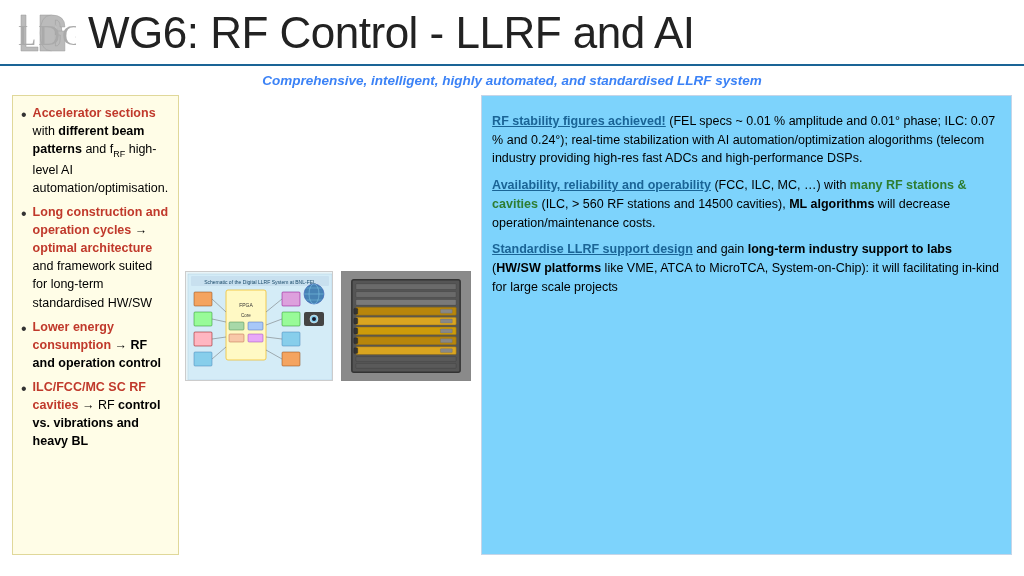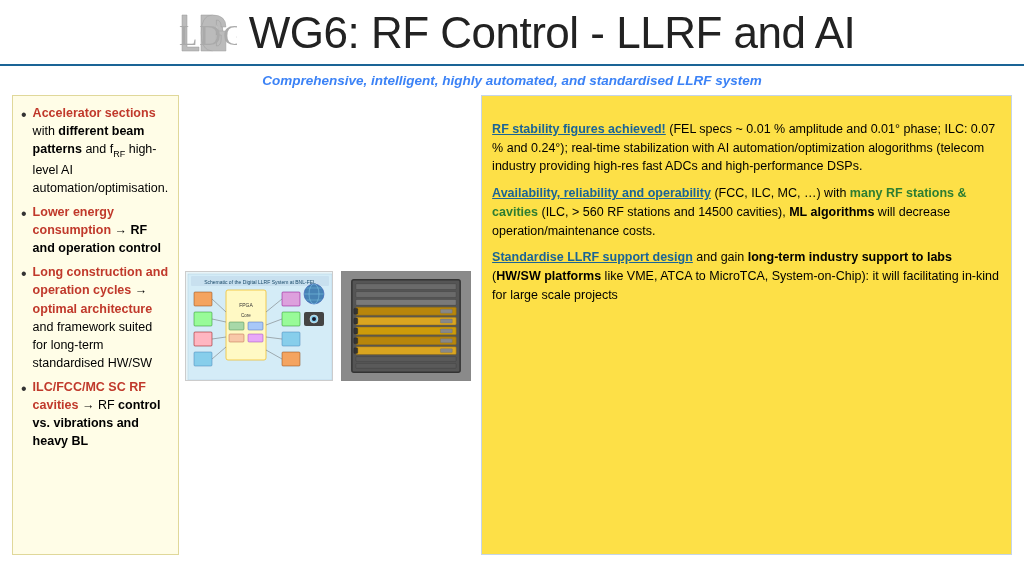--- a/index.html
+++ b/index.html
@@ -10,21 +10,20 @@
       background: #fff;
       overflow: hidden;
     }
 
     
     .header {
       display: flex;
       align-items: center;
       padding: 8px 8px 6px 16px;
       border-bottom: 2px solid #1a6496;
-      justify-content: center;
     }
     .logo {
       width: 60px;
       height: 48px;
       margin-right: 12px;
       flex-shrink: 0;
     }
     .title {
       font-size: 44px;
       font-weight: 300;
@@ -118,23 +117,23 @@
       overflow: hidden;
       flex-shrink: 0;
       display: flex;
       align-items: center;
       justify-content: center;
     }
 
     
     .right-panel {
       flex: 1;
-      background: #fde047;
+      background: #7dd3fc;
       border: 1px solid #c5d5e8;
-      padding: 24px 10px;
+      padding: 16px 10px;
       font-size: 12.5px;
       line-height: 1.5;
     }
 
     .right-section {
       margin-bottom: 8px;
     }
 
     .highlight-blue { color: #1a6496; font-weight: bold; text-decoration: underline; }
     .highlight-green { color: #2e7d32; font-weight: bold; }
@@ -168,24 +167,24 @@
 
 <div class="main-content">
 
   <div class="left-panel">
     <div class="bullet-box">
       <ul class="bullet-list">
         <li>
           <span><span class="text-orange">Accelerator sections</span> with <strong>different beam patterns</strong> and f<sub>RF</sub> high-level AI automation/optimisation.</span>
         </li>
         <li>
-          <span><span class="text-orange">Lower energy consumption</span> → <strong>RF and operation control</strong></span>
+          <span><span class="text-orange">Long construction and operation cycles</span> → <strong class="text-orange">optimal architecture</strong> and framework suited for long-term standardised HW/SW</span>
         </li>
         <li>
-          <span><span class="text-orange">Long construction and operation cycles</span> → <strong class="text-orange">optimal architecture</strong> and framework suited for long-term standardised HW/SW</span>
+          <span><span class="text-orange">Lower energy consumption</span> → <strong>RF and operation control</strong></span>
         </li>
         <li>
           <span><span class="text-orange">ILC/FCC/MC SC RF cavities</span> → RF <strong>control vs. vibrations and heavy BL</strong></span>
         </li>
       </ul>
     </div>
 
     <div class="images-row">
 
       <div class="schematic-img">

